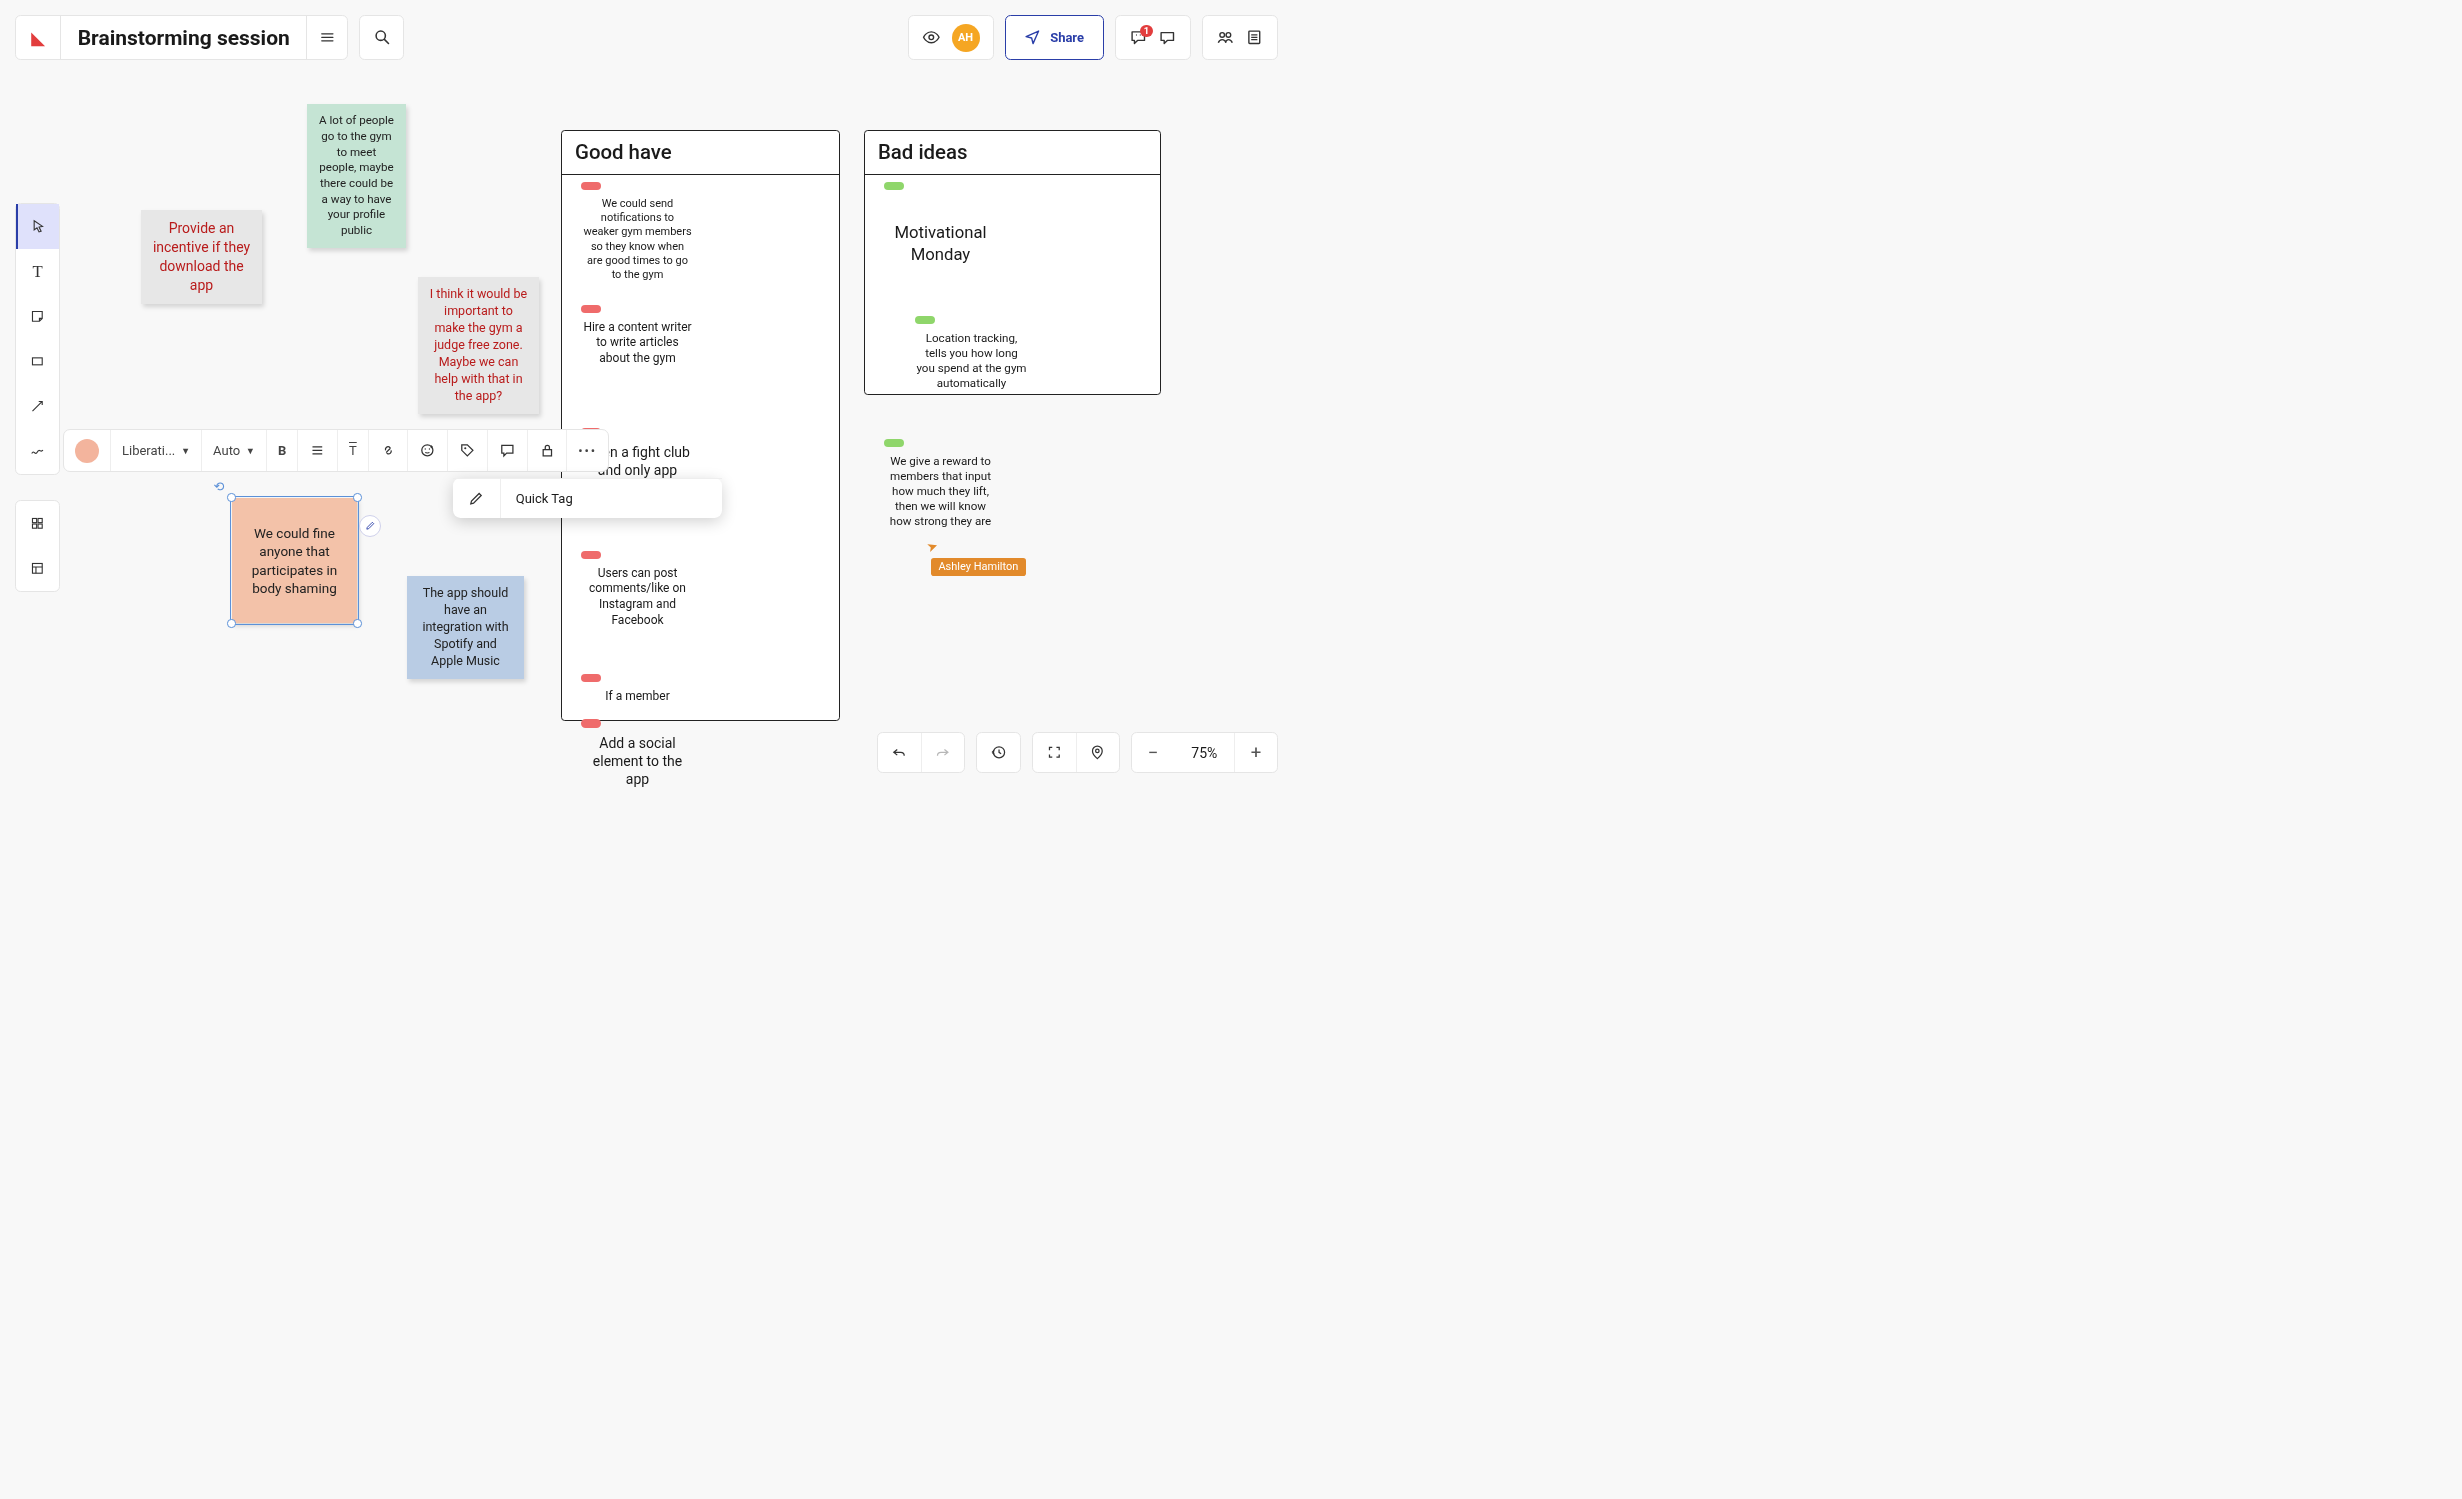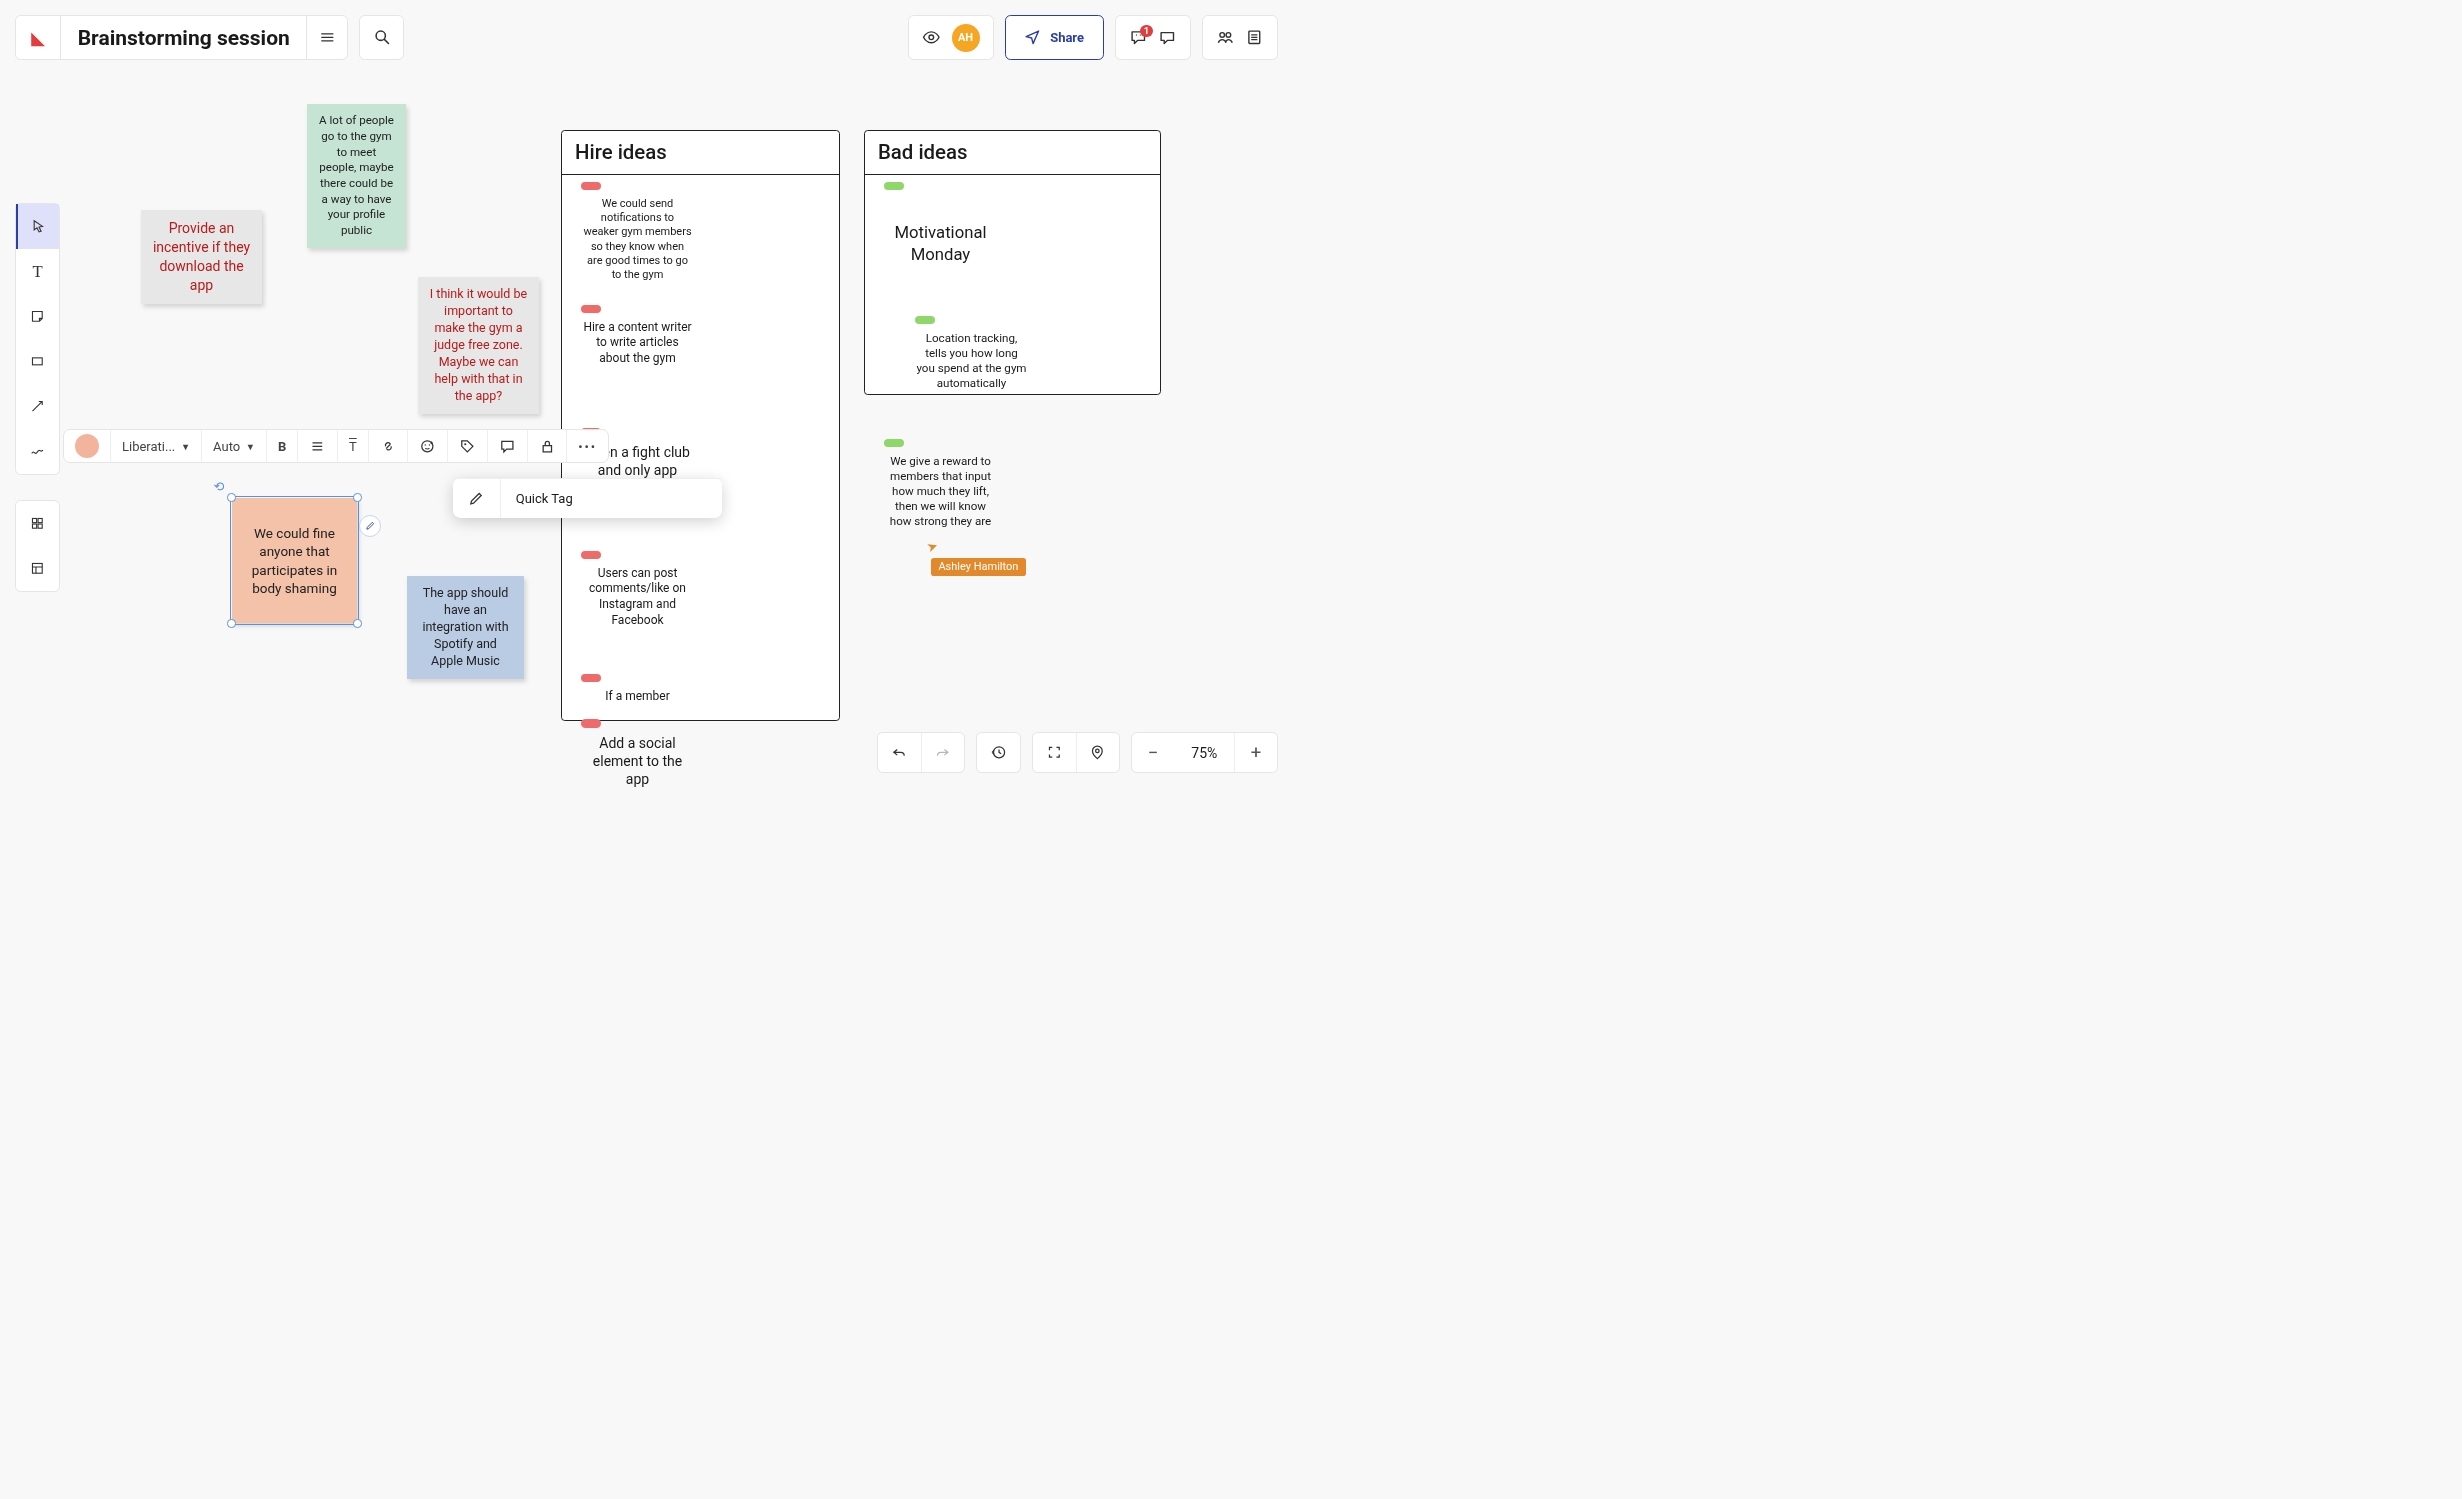--- a/index.html
+++ b/index.html
@@ -54,21 +54,21 @@
 
 .col { position:absolute; background:#fff; border:0.9px solid #222; border-radius:3.7px; }
 .col-head { border-bottom:0.9px solid #222; padding:9.3px 13px; font-size:20.4px; font-weight:500;}
 .col-body { position:relative; padding:13px; display:flex; flex-wrap:wrap; gap:11px 11px; align-content:flex-start;flex-direction:column;}
 .col-note { width:125px; min-height:112px; padding:9.3px 7.4px; text-align:center; font-size:12px; line-height:1.3; position:relative;}
 .tag-pill { position:absolute; top:-5.6px; left:5.6px; width:20.4px; height:8.4px; border-radius:4.6px; }
 .pill-red { background:#ef6b6b;}
 .pill-green { background:#8fd66b;}
 
 
-.fmtbar { position:absolute; left:63px; top:429px; height:34px; background:#fff; border:0.9px solid #e5e5e5; border-radius:7px; display:flex; align-items:flex-start; }
+.fmtbar { position:absolute; left:63px; top:429px; height:43px; background:#fff; border:0.9px solid #e5e5e5; border-radius:7px; display:flex; align-items:flex-start; }
 .fmt { height:100%; display:flex; align-items:center; justify-content:center; border-right:0.9px solid #eee; padding:0 11px; color:#444;}
 .fmt:last-child{border-right:none;}
 .swatch { width:24px; height:24px; border-radius:50%; background:#f3b49d; }
 .caret { font-size:9.3px; margin-left:5.6px;}
 
 
 .tagpop { position:absolute; left:453px; top:478px; width:269px; background:#fff; border-radius:7.4px; box-shadow:0 3.7px 15px rgba(0,0,0,0.18);}
 .tagpop-top { padding:13px 13px 11px; }
 .searchrow { display:flex; align-items:center; gap:9.3px;}
 .tag-input { flex:1; border:1.9px solid #2a3ea8; border-radius:5.6px; padding:7.4px 9.3px; font-size:13px; color:#777;}
@@ -221,21 +221,21 @@
   <div class="handle h-bl"></div>
   <div class="handle h-br"></div>
   <div class="edit-badge">
       <svg width="11" height="11" viewBox="0 0 24 24">
         <path d="M4 20l4-1 11-11-3-3L5 16z" stroke="#2a3ea8" stroke-width="2" fill="none"></path>
       </svg>
     </div>
 </div>
 
 <div class="col" style="left:561px; top:130px; width:279px; height:591px;">
-  <div class="col-head">Hire ideas</div>
+  <div class="col-head">Good have</div>
   <div class="col-body">
     <div class="col-note yellow" style="font-size:11px;"><span class="tag-pill pill-red"></span><span>We could send notifications to weaker gym members so they know when are good times to go to the gym</span></div>
     <div class="col-note gray"><span class="tag-pill pill-red"></span><span>Hire a content writer to write articles about the gym</span></div>
     <div class="col-note gray" style="font-size:14px;"><span class="tag-pill pill-red"></span><span>Open a fight club and only app users get in</span></div>
     <div class="col-note gray"><span class="tag-pill pill-red"></span><span>Users can post comments/like on Instagram and Facebook</span></div>
     <div class="col-note teal" style="min-height:28px;"><span class="tag-pill pill-red"></span><span>If a member</span></div>
     <div class="col-note pink" style="font-size:14px;"><span class="tag-pill pill-red"></span><span>Add a social element to the app</span></div>
     <div class="col-note salmon" style="margin-left:9.3px;"><span>Have a leaderboard for people who have set gym records</span></div>
   </div>
 </div>

